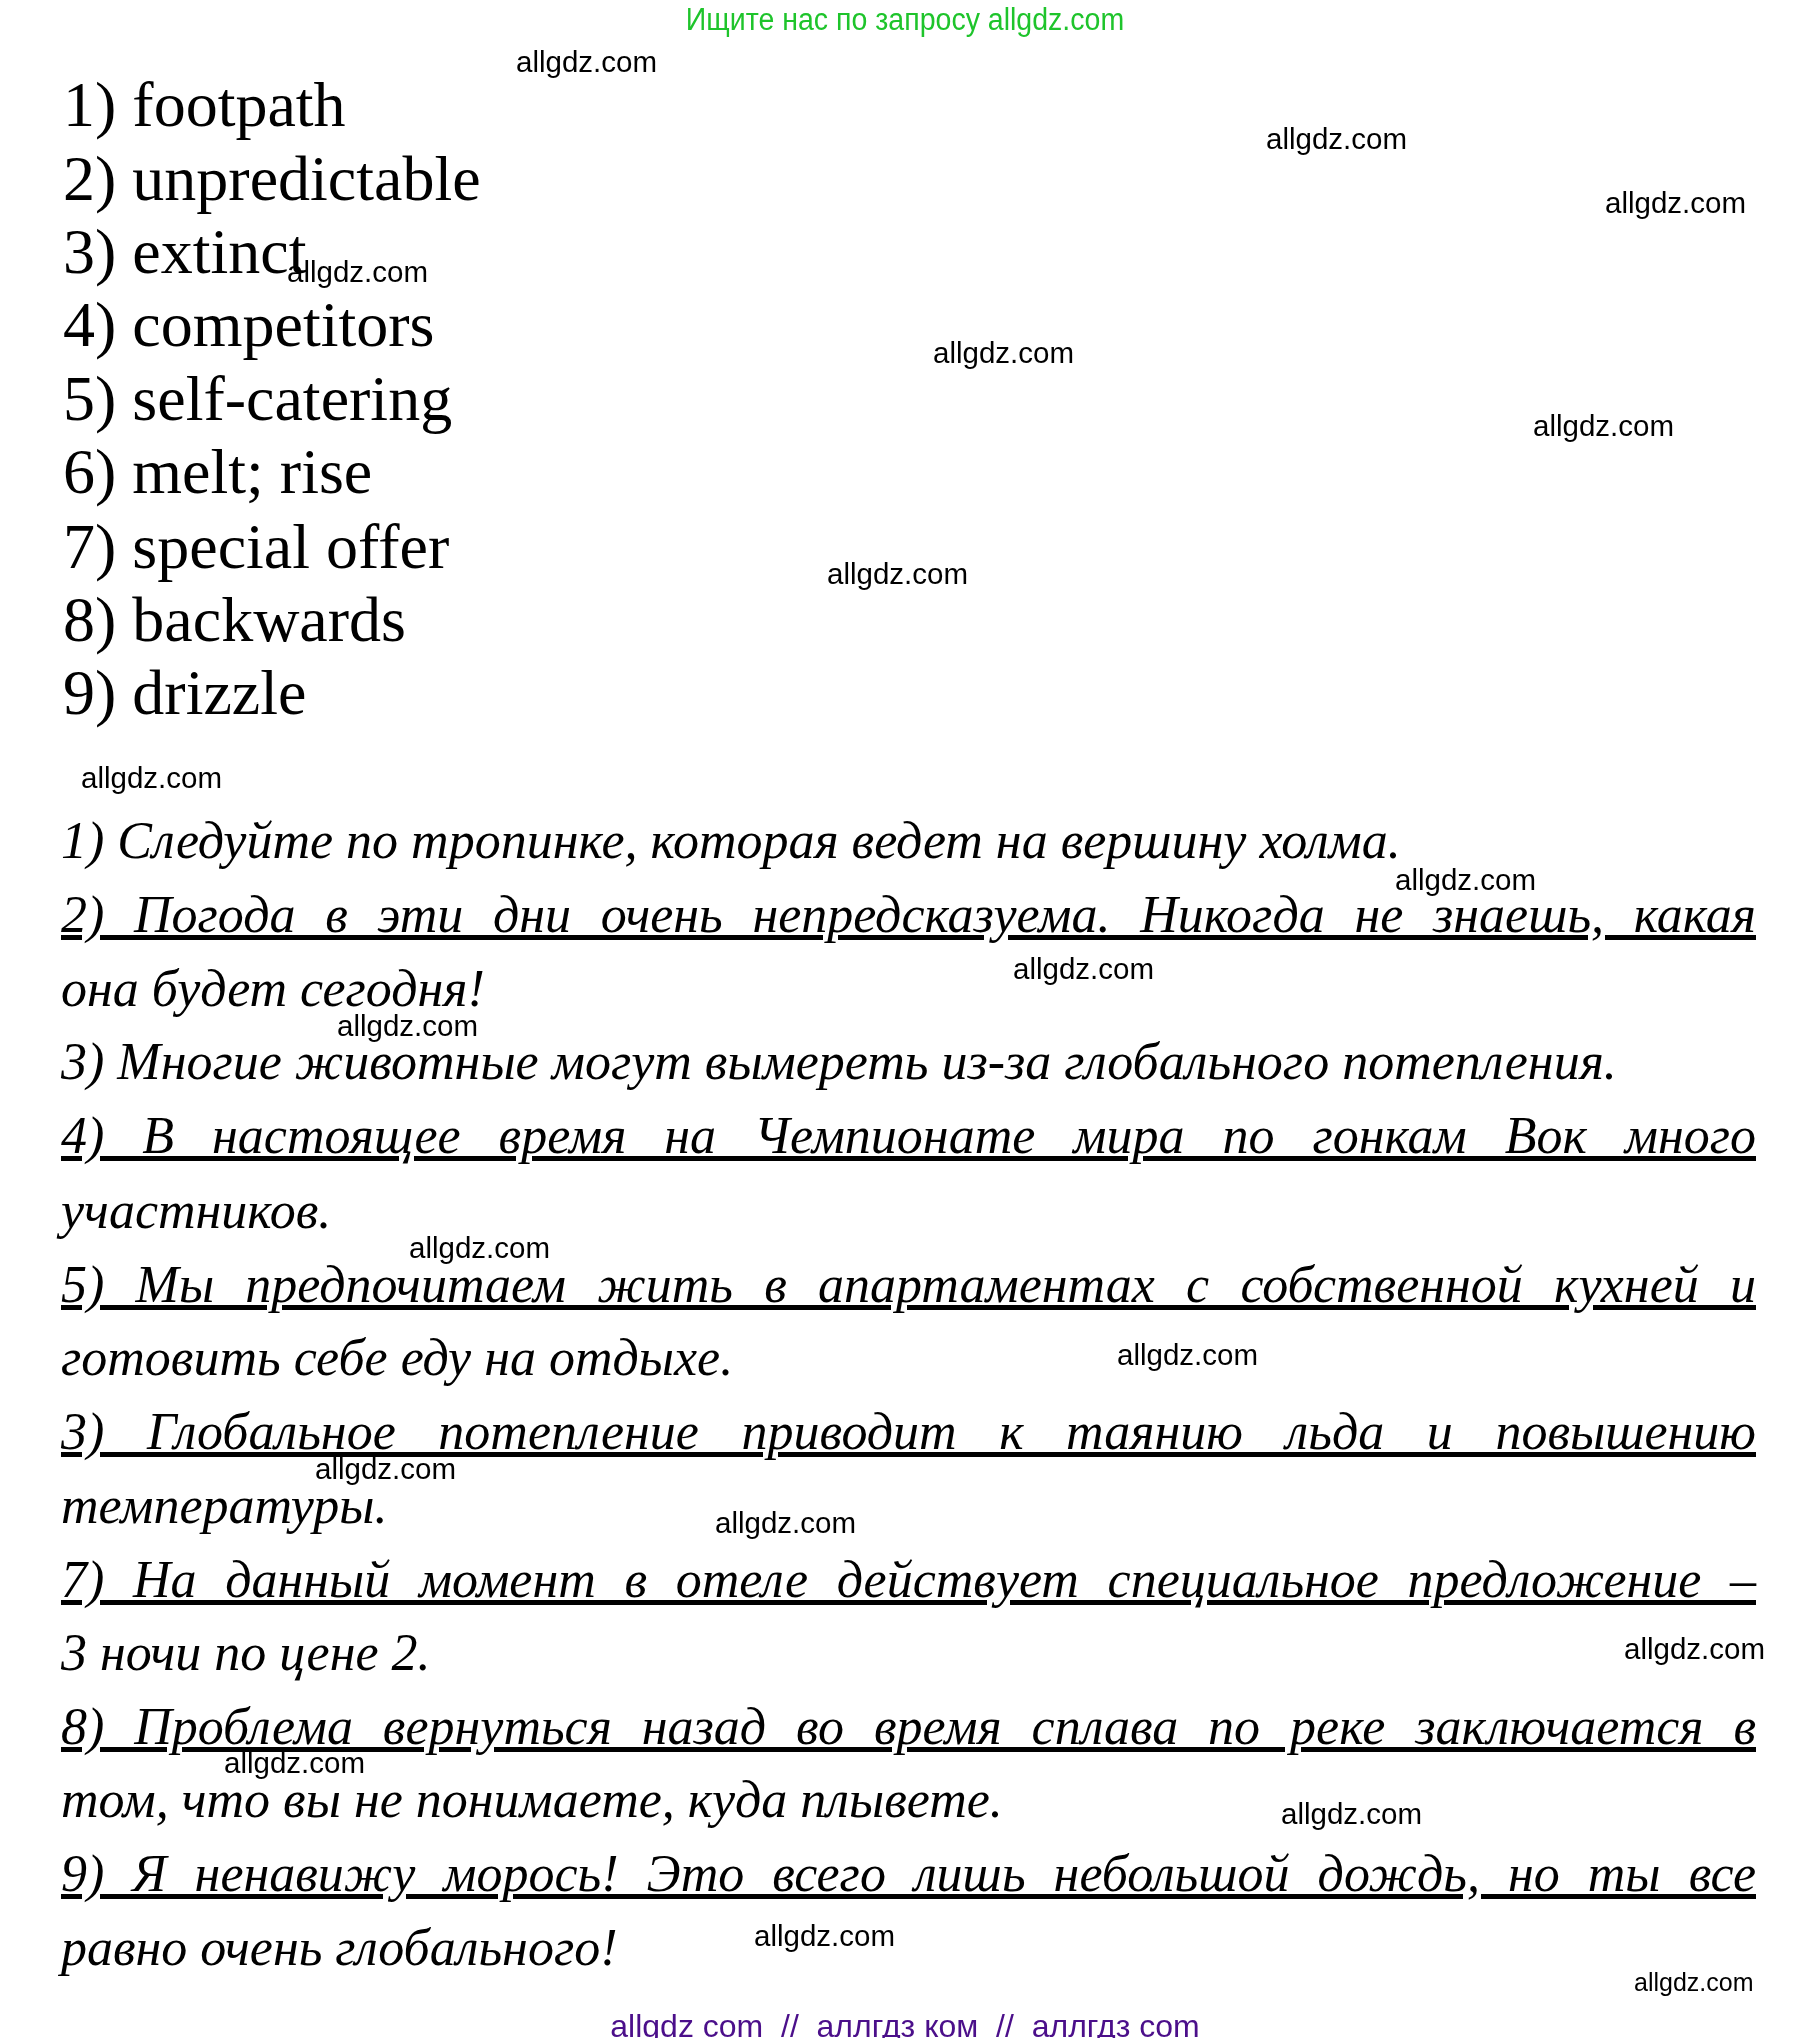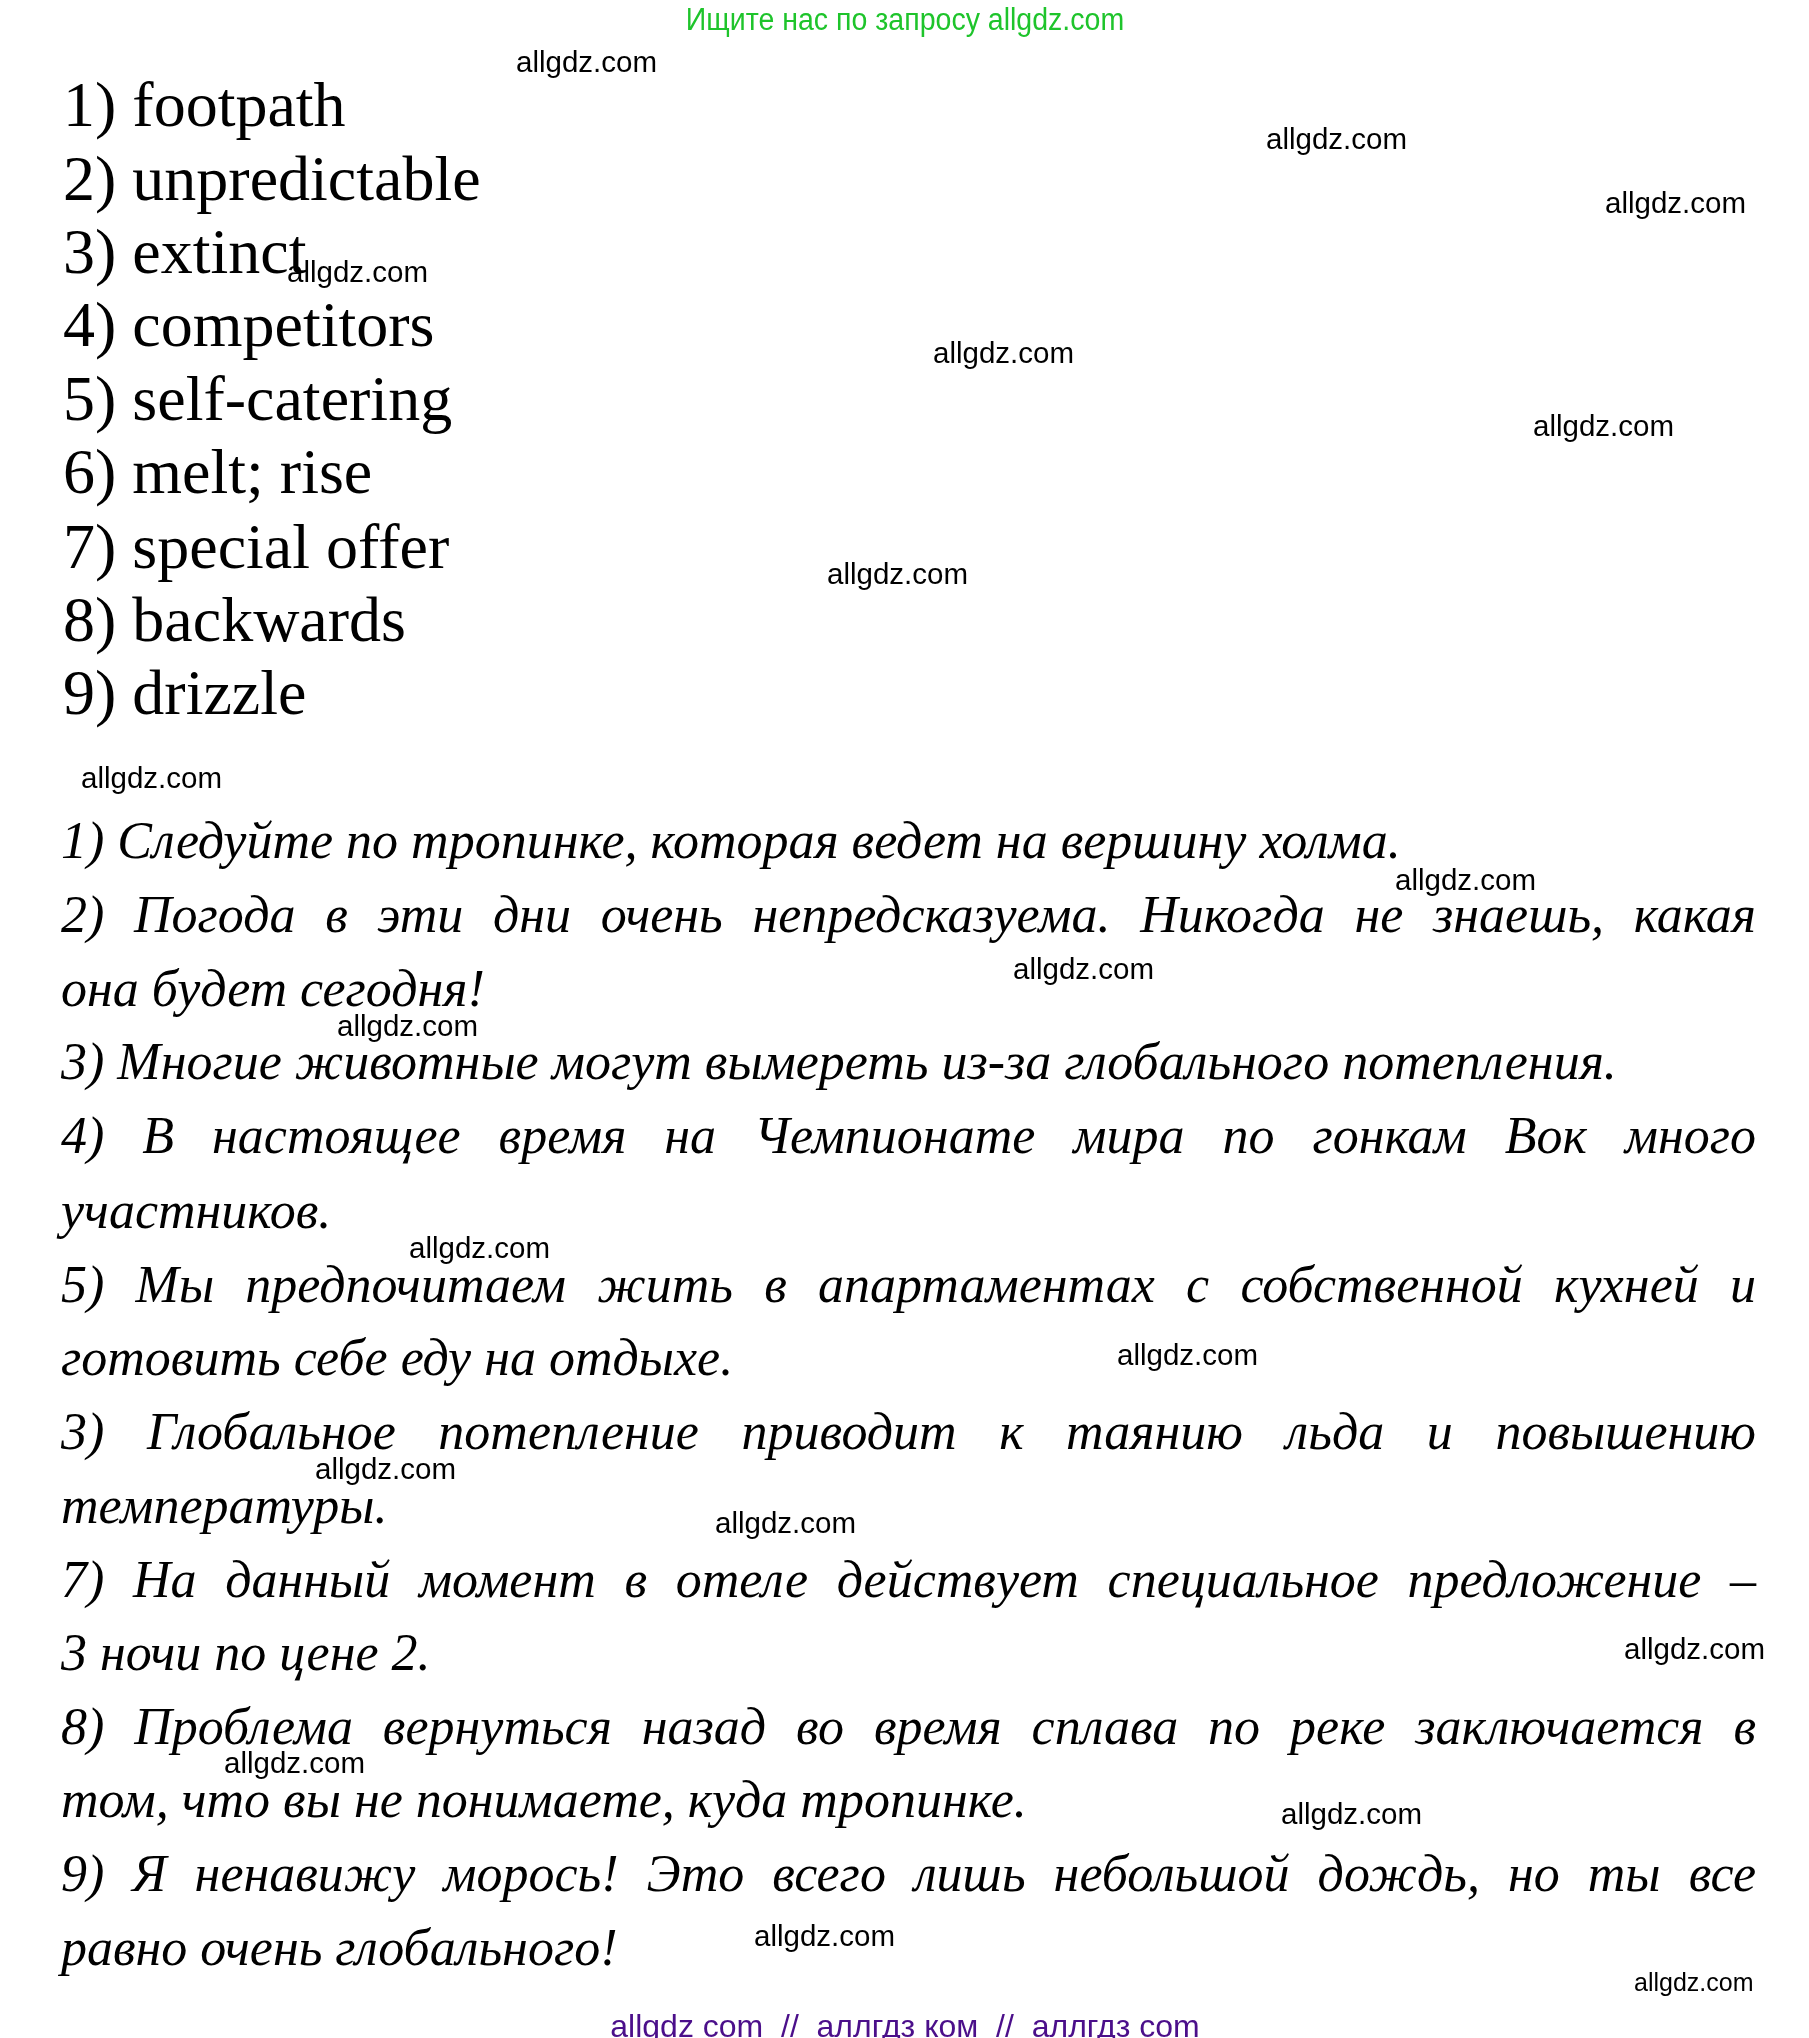--- a/index.html
+++ b/index.html
@@ -14,21 +14,21 @@
     position: absolute; left: 63px;
     font-family: "Liberation Serif", serif; font-size: 64px; line-height: 67px;
     color: #000; white-space: nowrap;
   }
   .ru-line {
     position: absolute; left: 61px; width: 1695px;
     font-family: "Liberation Serif", serif; font-style: italic;
     font-size: 52px; line-height: 67px; color: #000; white-space: nowrap;
     transform-origin: left center;
   }
-  .ru-line.justify { text-align: justify; text-align-last: justify; }
+  .ru-line.justify { text-align: justify; text-align-last: justify; text-decoration: underline; }
   .wm {
     position: absolute;
     font-family: "Liberation Sans", sans-serif; font-size: 29.5px; line-height: 34px;
     color: #000; white-space: nowrap;
   }
   .wm.small { font-size: 25px; }
   .footer {
     position: absolute; left: 0; width: 1810px; top: 2007px; text-align: center;
     font-family: "Liberation Sans", sans-serif; font-size: 32px; line-height: 38px;
     color: #4b0f8a; white-space: pre;
@@ -55,21 +55,21 @@
 <div class="ru-line" style="top:1028px">3) Многие животные могут вымереть из-за глобального потепления.</div>
 <div class="ru-line justify" style="top:1102px">4) В настоящее время на Чемпионате мира по гонкам Вок много</div>
 <div class="ru-line" style="top:1177px">участников.</div>
 <div class="ru-line justify" style="top:1251px">5) Мы предпочитаем жить в апартаментах с собственной кухней и</div>
 <div class="ru-line" style="top:1324px">готовить себе еду на отдыхе.</div>
 <div class="ru-line justify" style="top:1398px">3) Глобальное потепление приводит к таянию льда и повышению</div>
 <div class="ru-line" style="top:1472px">температуры.</div>
 <div class="ru-line justify" style="top:1546px">7) На данный момент в отеле действует специальное предложение –</div>
 <div class="ru-line" style="top:1619px">3 ночи по цене 2.</div>
 <div class="ru-line justify" style="top:1693px">8) Проблема вернуться назад во время сплава по реке заключается в</div>
-<div class="ru-line" style="top:1766px">том, что вы не понимаете, куда тропинке.</div>
+<div class="ru-line" style="top:1766px">том, что вы не понимаете, куда плывете.</div>
 <div class="ru-line justify" style="top:1840px">9) Я ненавижу морось! Это всего лишь небольшой дождь, но ты все</div>
 <div class="ru-line" style="top:1914px">равно очень глобального!</div>
 
 <div class="wm" style="left:516px;top:45px">allgdz.com</div>
 <div class="wm" style="left:1266px;top:122px">allgdz.com</div>
 <div class="wm" style="left:1605px;top:186px">allgdz.com</div>
 <div class="wm" style="left:287px;top:255px">allgdz.com</div>
 <div class="wm" style="left:933px;top:336px">allgdz.com</div>
 <div class="wm" style="left:1533px;top:409px">allgdz.com</div>
 <div class="wm" style="left:827px;top:557px">allgdz.com</div>

